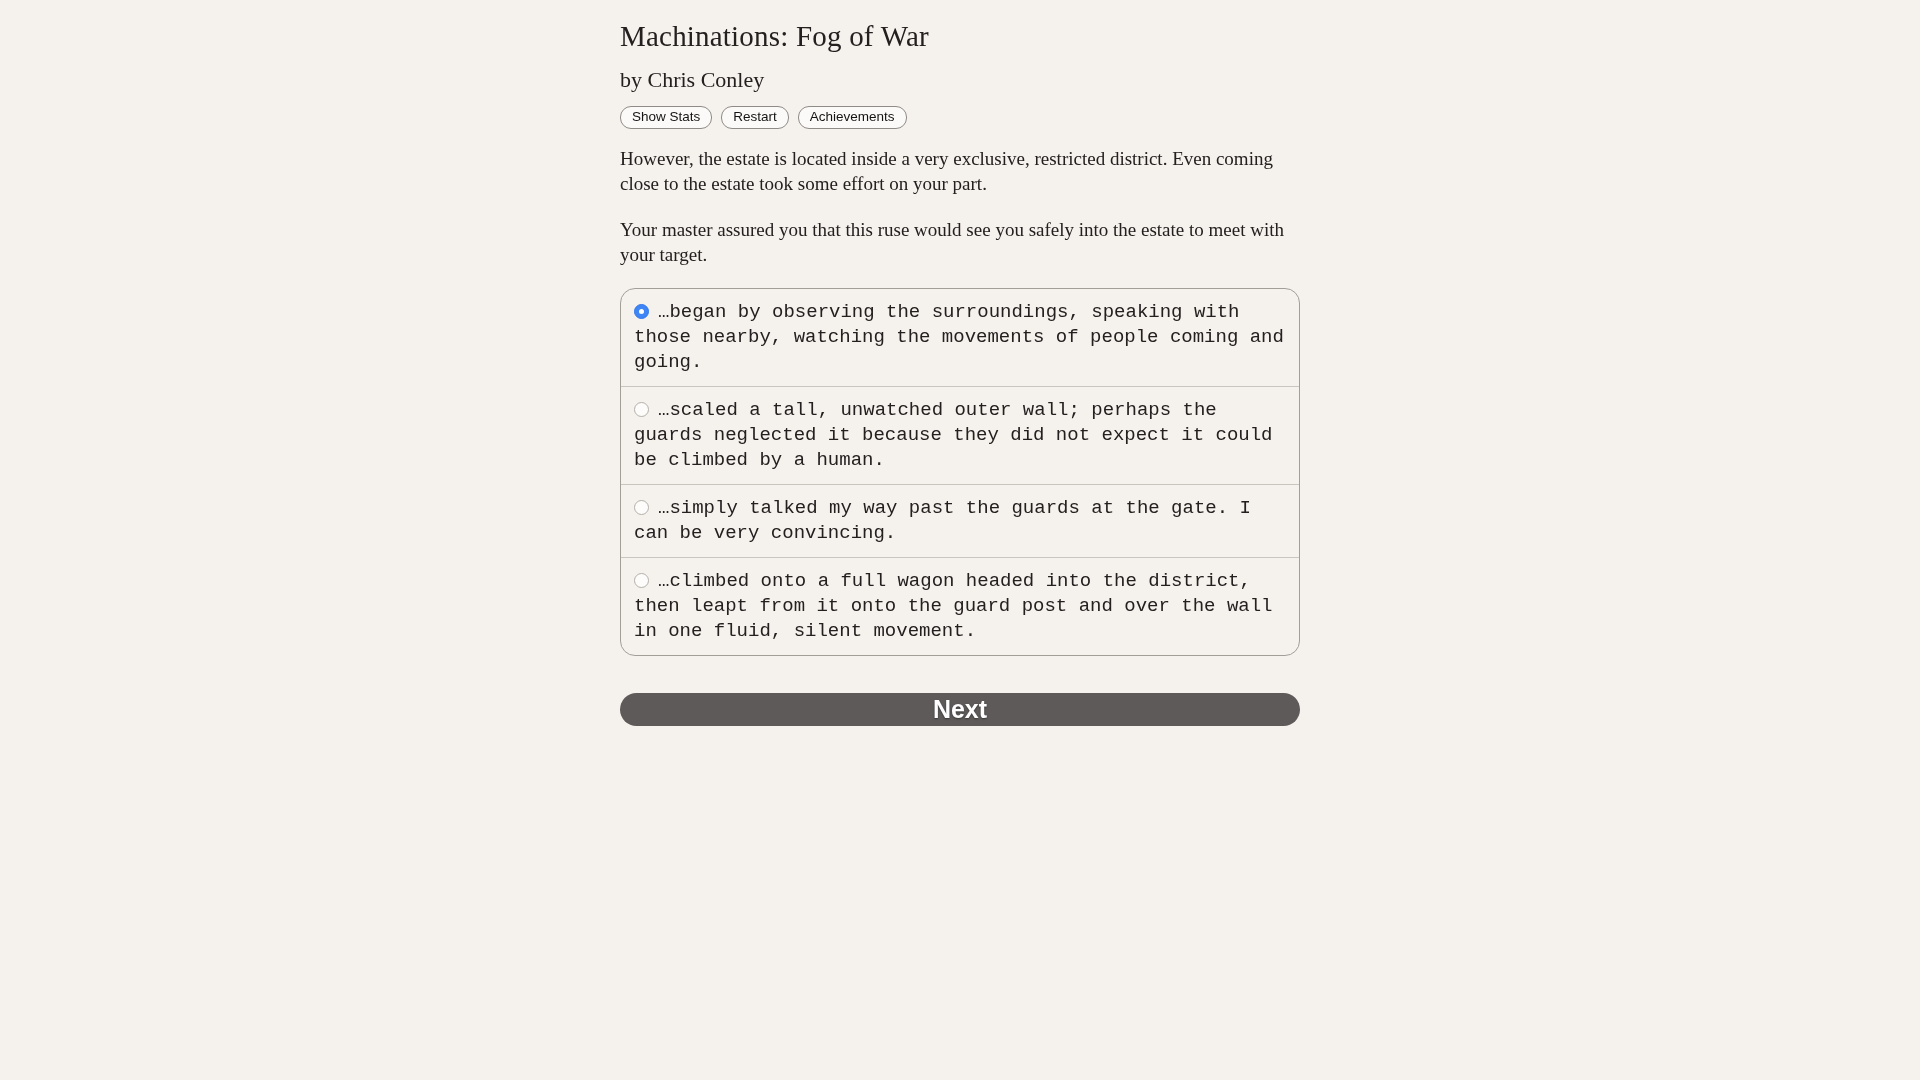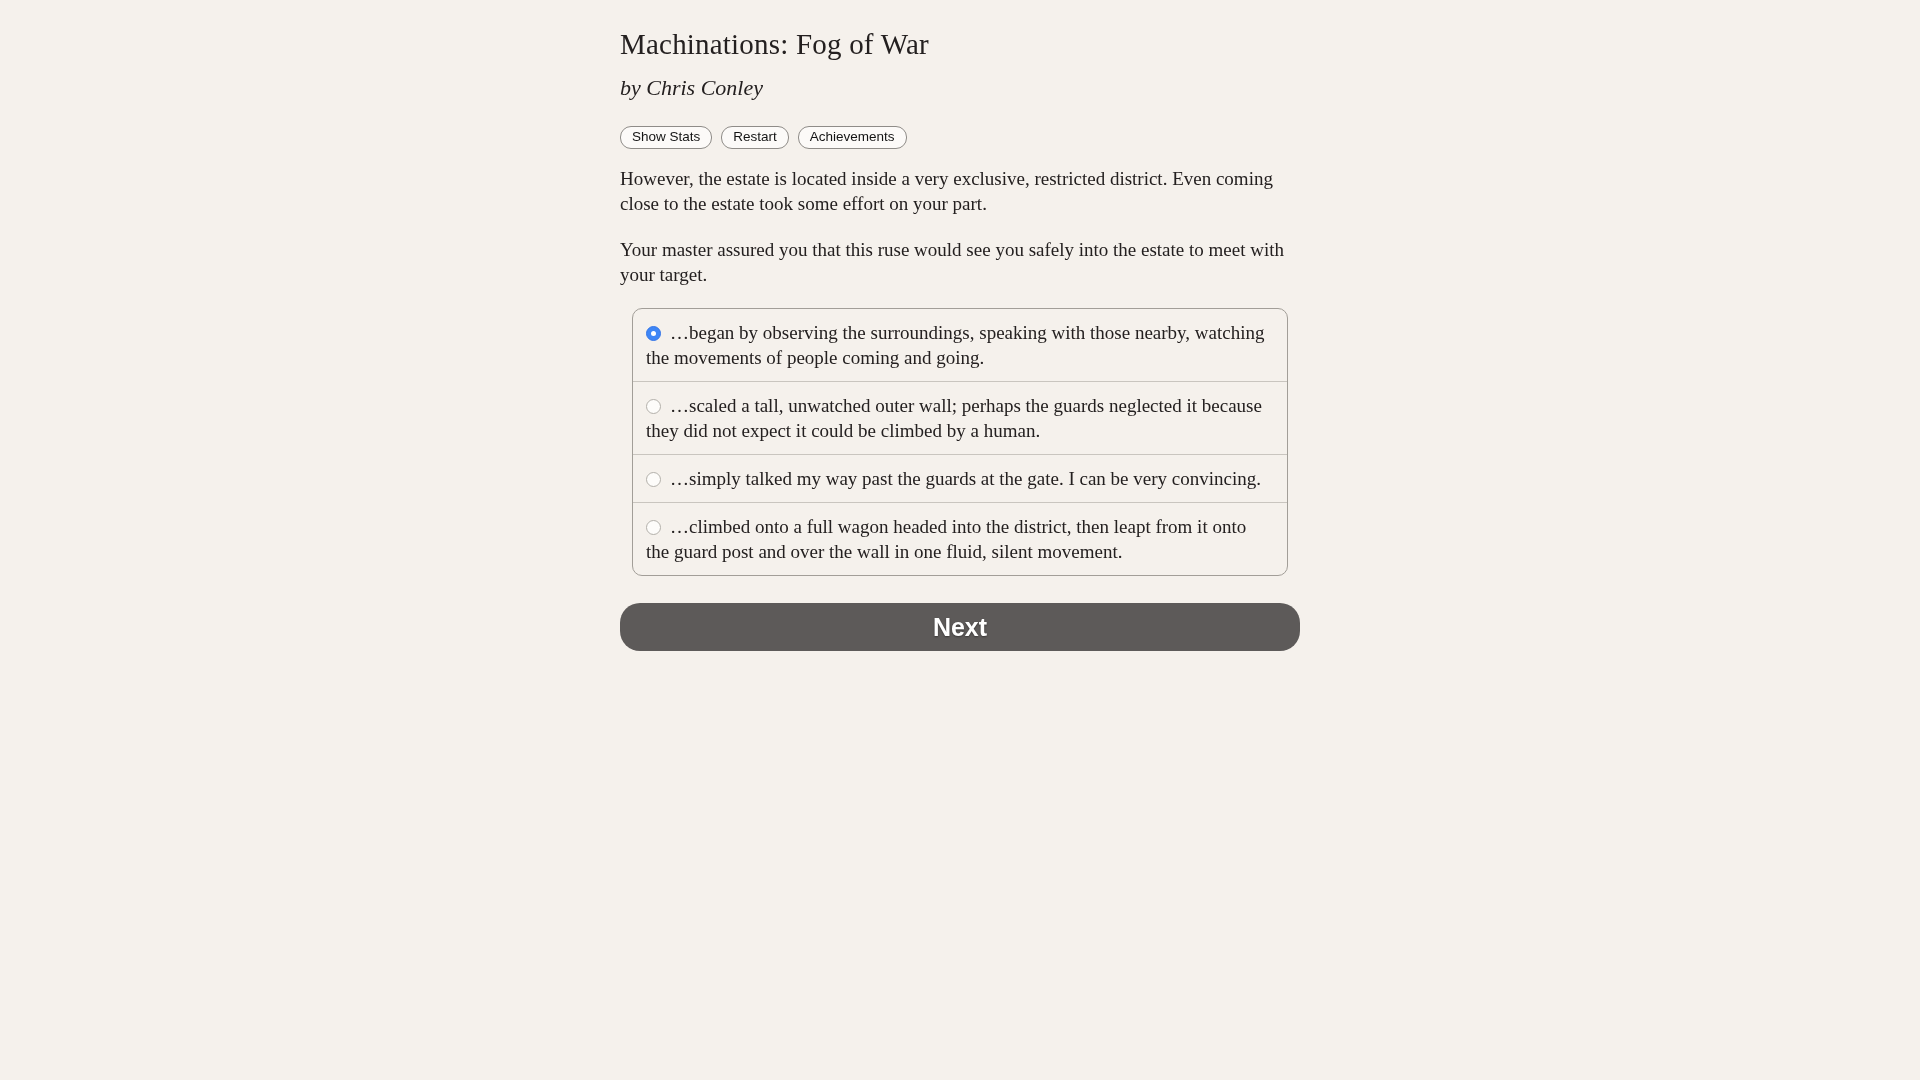--- a/index.html
+++ b/index.html
@@ -3,47 +3,48 @@
 <meta charset="utf-8">
 <style>
   html, body { margin:0; padding:0; }
   body {
     width:1920px; height:1080px;
     background:#f5f1ec;
     color:#242020;
     font-family:"Liberation Serif", serif;
     overflow:hidden;
   }
-  .page { width:680px; margin:0 auto; padding-top:28px; }
+  .page { width:680px; margin:0 auto; padding-top:20px; }
 
   .game-title {
     font-size:29px; font-weight:normal;
     margin:0 0 14px; letter-spacing:0.2px;
   }
-  .game-author { font-size:22px; margin:0 0 25px;font-style:italic; }
+  .game-author { font-size:22px; margin:0 0 13px; }
 
   .toolbar { display:flex; gap:9px; margin:0 0 17px; }
   .toolbar button {
     font-family:"Liberation Sans", sans-serif;
     font-size:13.5px; color:#141414;
     background:#fcfaf8;
     border:1px solid #8f8c88;
     border-radius:11px;
     padding:2px 11px 3px;
     line-height:16px;
     cursor:pointer;
   }
 
   .para { font-size:19px; line-height:25px; margin:0 0 21px; }
 
   .choices {
     border:1px solid #a29e98;
-    border-radius:10px;
-    margin:12px; padding:0;
+    border-radius:15px;
+    margin:0; padding:0;
     background:#f5f1ec;
+    font-family:Liberation Mono, monospace;
   }
   .choice {
     display:block;
     padding:11px 13px;
     font-size:19px; line-height:25px;
     cursor:pointer;
   }
   .choice + .choice { border-top:1px solid #c9c5bf; }
 
   .radio {
@@ -60,22 +61,22 @@
   .radio.checked { background:#3e86f6; border-color:#3576e8; }
   .radio.checked::after {
     content:"";
     position:absolute; left:50%; top:50%;
     width:5px; height:5px; margin:-2.5px 0 0 -2.5px;
     border-radius:50%; background:#ffffff;
   }
 
   .next-btn {
     display:block;
-    width:100%; height:48px;
-    margin-top:27px;
+    width:100%; height:33px;
+    margin-top:37px;
     border:none; border-radius:20px;
     background:#5d5a59;
     color:#ffffff;
     font-family:"Liberation Sans", sans-serif;
     font-size:25px; font-weight:bold;
     text-shadow:0 1px 2px rgba(0,0,0,0.4);
     cursor:pointer;
   }
 </style>
 </head>

